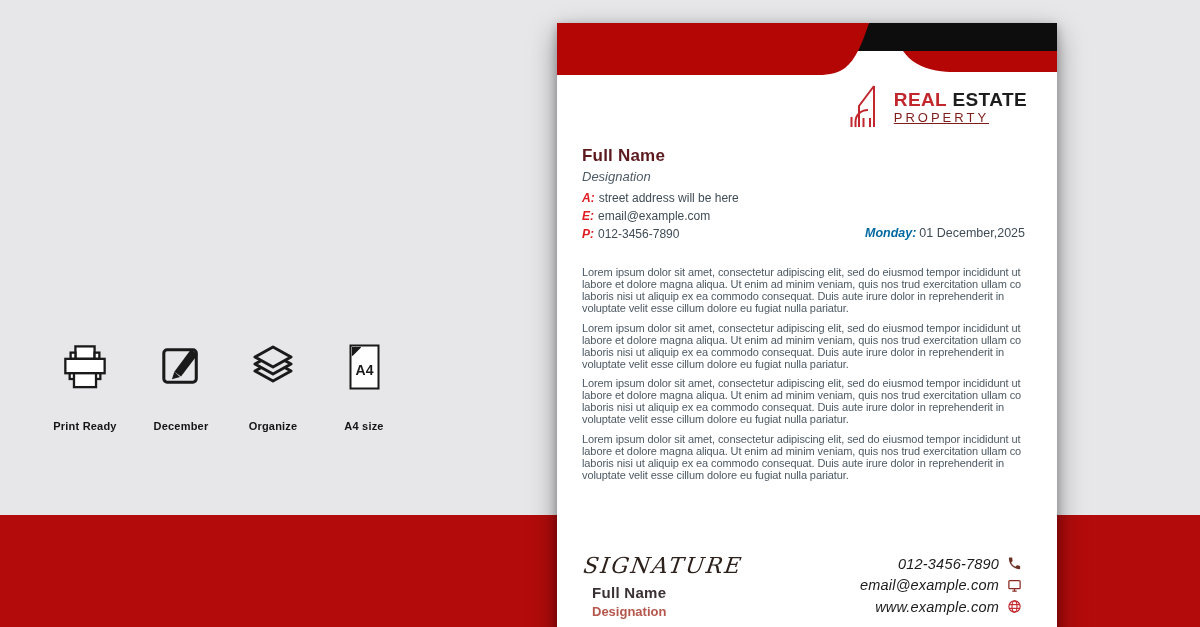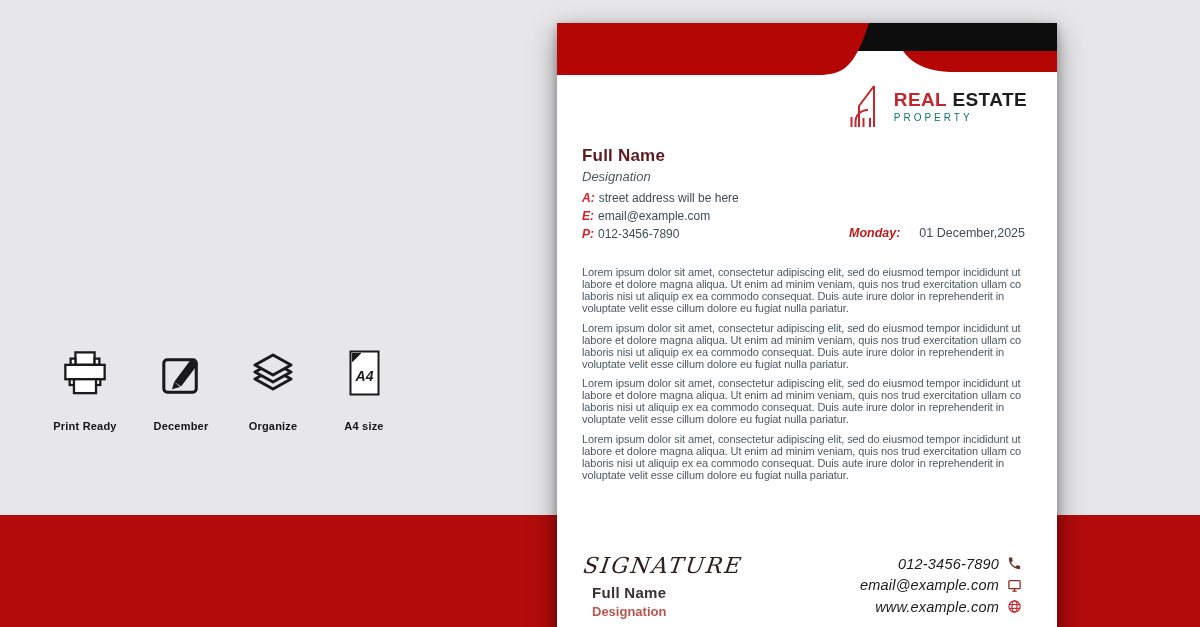--- a/index.html
+++ b/index.html
@@ -5,46 +5,46 @@
   * { margin:0; padding:0; box-sizing:border-box; }
   html,body { width:1200px; height:627px; overflow:hidden; background:#e7e7e9;
               font-family:"Liberation Sans", sans-serif; }
   .stage { position:relative; width:1200px; height:627px; overflow:hidden; background:#e7e7e9; }
 
   
   .bottom-band { position:absolute; left:0; bottom:0; width:1200px; height:112px; background:#b30b0b; }
 
   
   .feature { position:absolute; top:344px; width:100px; display:flex; flex-direction:column; align-items:center; }
-  .feature .icon-wrap { height:52px; display:flex; align-items:flex-end; justify-content:center;font-style:italic; }
+  .feature .icon-wrap { height:52px; display:flex; justify-content:center; }
   .feature .f-label { margin-top:24px; font-size:11px; font-weight:700; color:#141414; letter-spacing:.2px; }
   .f-0 { left:35px; } .f-1 { left:131px; } .f-2 { left:223px; } .f-3 { left:314px; }
   .feature svg { display:block; }
 
   
   .document { position:absolute; left:557px; top:23px; width:500px; height:630px; background:#ffffff;
               box-shadow:0 10px 26px rgba(0,0,0,.40), 0 3px 9px rgba(0,0,0,.25); }
   .doc-header-svg { position:absolute; left:0; top:0; width:500px; height:54px; }
 
   .logo { position:absolute; top:59px; right:30px; display:flex; align-items:center; }
   .logo-text { margin-left:9px; }
   .logo-line1 { font-size:19px; font-weight:800; letter-spacing:.4px; line-height:20px; }
   .logo-line1 .red { color:#c1272d; } .logo-line1 .dark { color:#1d1d1d; }
-  .logo-line2 { font-size:10px; font-weight:500; color:#0f766e; letter-spacing:3px; line-height:16px; }
+  .logo-line2 { font-size:13px; font-weight:500; color:#7f1d1d; letter-spacing:3px; line-height:16px;text-decoration:underline; }
 
   .name-block { position:absolute; left:25px; top:123px; }
   .recipient-name { font-size:17px; font-weight:800; color:#5c1a1e; letter-spacing:.2px; }
   .recipient-designation { font-size:13px; font-style:italic; color:#4d5963; margin-top:3px; }
 
   .contact-block { position:absolute; left:25px; top:166px; }
   .contact-row { font-size:12px; color:#3f4c56; line-height:18px; }
   .contact-prefix { color:#e01b22; font-weight:800; font-style:italic; margin-right:4px; }
 
   .date-row { position:absolute; right:32px; top:203px; font-size:12.5px; color:#3f4c56; }
-  .date-day { color:#b91c1c; font-weight:800; font-style:italic; margin-right:19px; }
+  .date-day { color:#0369a1; font-weight:800; font-style:italic; margin-right:3px; }
 
   .body-copy { position:absolute; left:25px; top:243px; width:458px; }
   .body-copy p { font-size:11px; line-height:12px; color:#4d5963; margin-bottom:7.5px; letter-spacing:-0.1px; }
 
   .footer-sign { position:absolute; left:25px; top:530px; }
   .signature-script { font-family:"DejaVu Serif", serif; font-style:italic; font-size:22px; color:#2d211c;
                       letter-spacing:2px; transform:skewX(-8deg); transform-origin:left bottom; }
   .footer-name { font-size:15px; font-weight:800; color:#3a3133; margin:6px 0 0 10px; letter-spacing:.3px; }
   .footer-designation { font-size:13px; font-weight:700; color:#b5574d; margin:3px 0 0 10px; }
 

